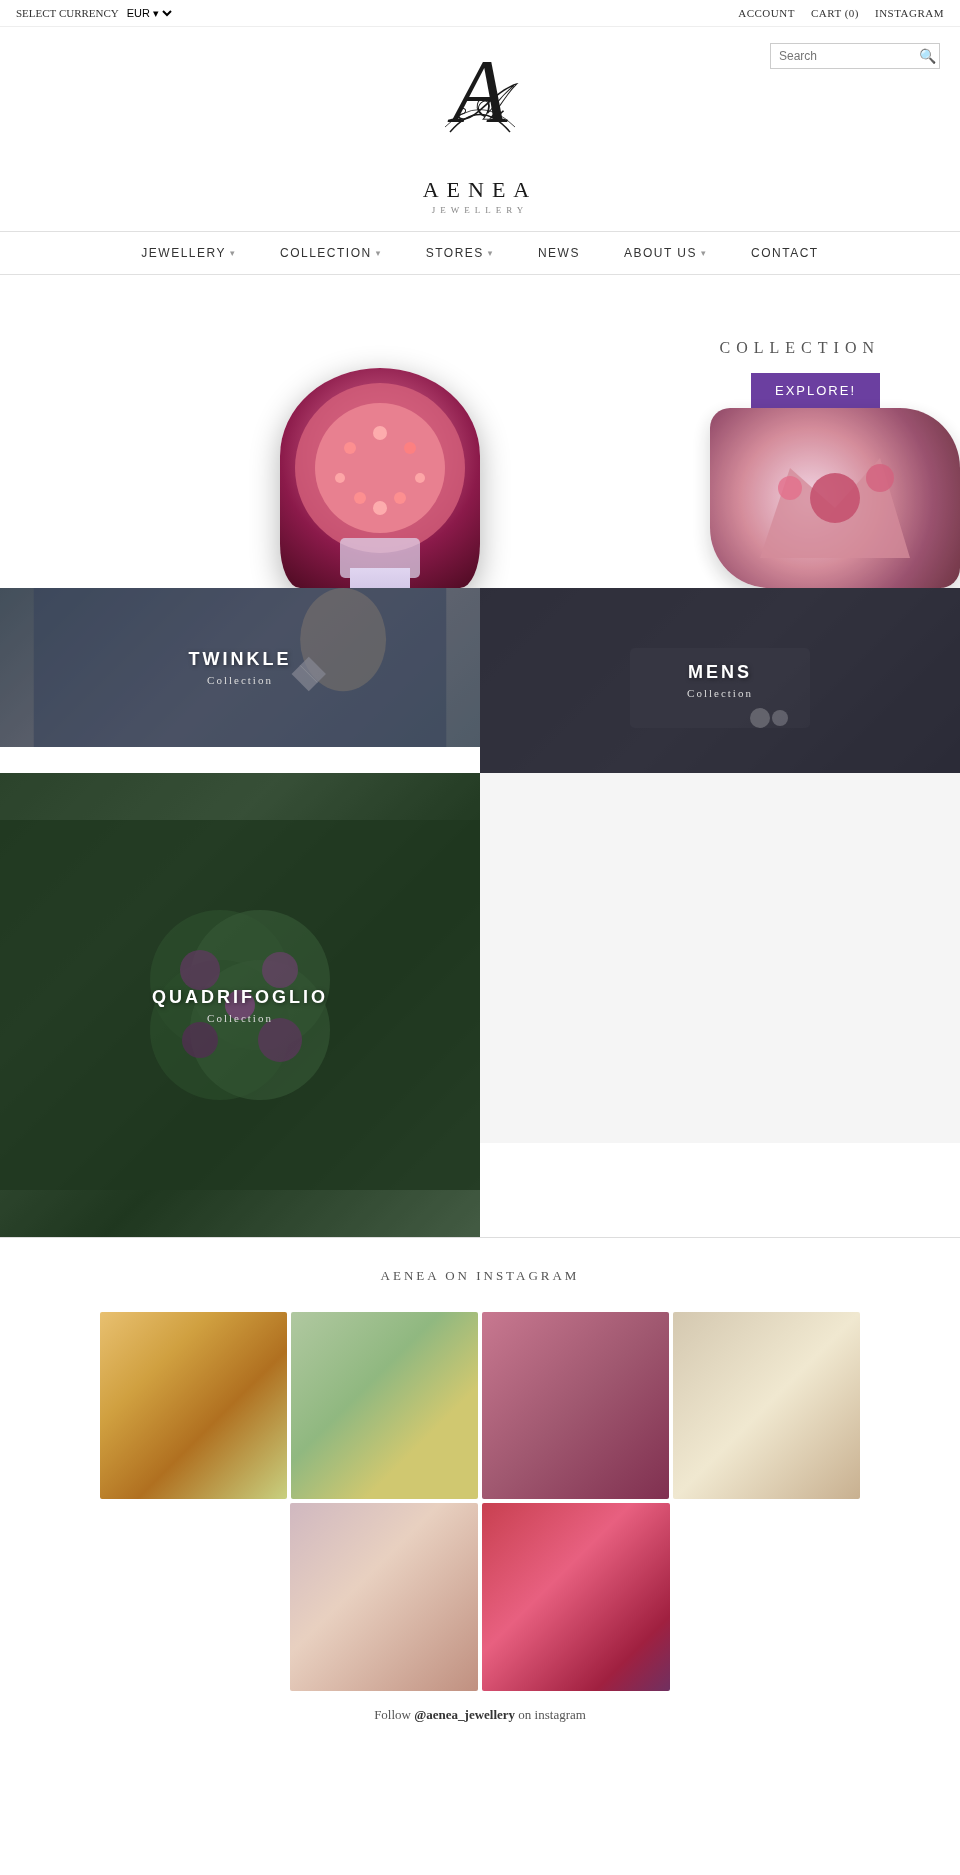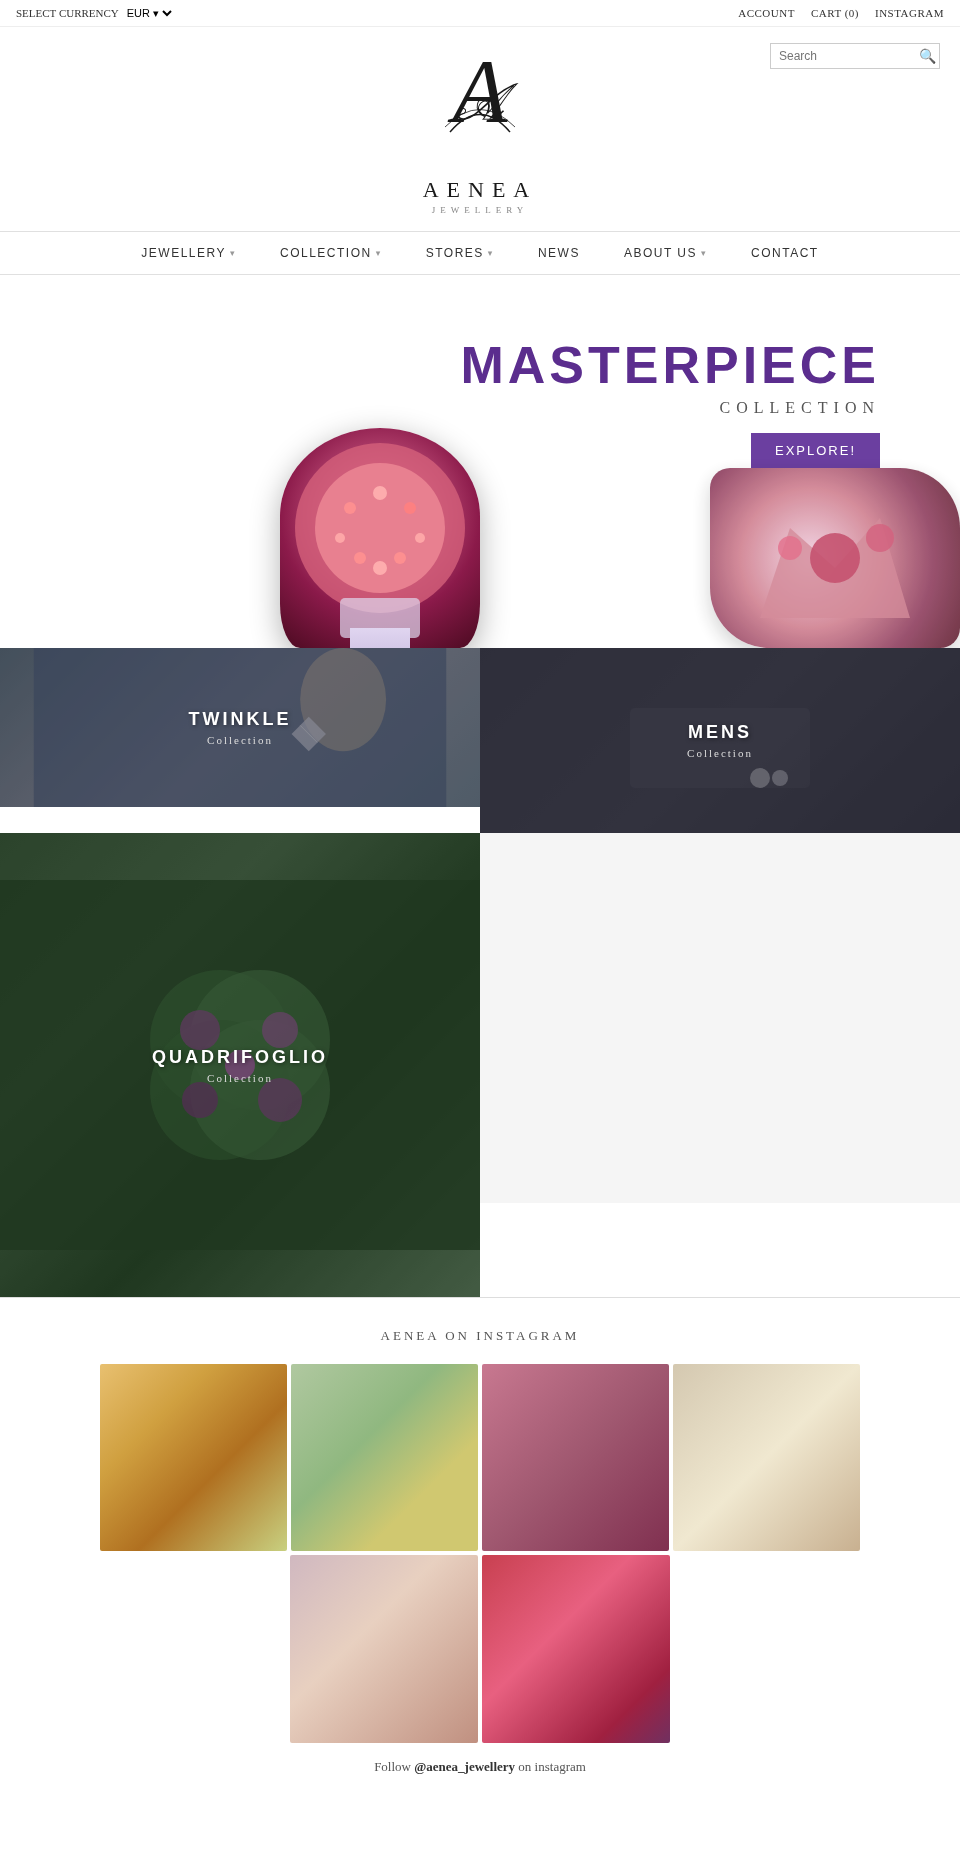--- a/index.html
+++ b/index.html
@@ -220,21 +220,21 @@
     
     .instagram-section {
       padding: 30px 20px;
       border-top: 1px solid #ddd;
     }
     .section-title {
       text-align: center;
       font-size: 13px;
       letter-spacing: 3px;
       color: #555;
-      margin-bottom: 20px;
+      margin-bottom: 28px;
       text-transform: uppercase;
     }
     .insta-img {
       width: 100%;
       aspect-ratio: 1;
       border-radius: 2px;
     }
     .insta-img-1 { background: linear-gradient(135deg, #e8c070 0%, #d0a040 30%, #b07020 60%, #c8d080 100%); }
     .insta-img-2 { background: linear-gradient(135deg, #b0c8a0 0%, #90b880 40%, #d0c870 70%); }
     .insta-img-3 { background: linear-gradient(135deg, #c87890 0%, #a05870 50%, #803050 100%); }
@@ -314,21 +314,20 @@
     <span>ABOUT US</span>
     <span class="nav-chevron">▾</span>
   </div>
   <div class="nav-item">
     <span>CONTACT</span>
   </div>
 </nav>
 
 <div class="hero-section">
   <div class="hero-text-block">
-    <div class="hero-title">MASTERPIECE</div>
     <div class="hero-subtitle">COLLECTION</div>
     <button class="hero-btn">EXPLORE!</button>
   </div>
   <div class="hero-images">
     <div class="hero-img-left">
 
       <svg viewBox="0 0 200 220" style="position:absolute;inset:0;width:100%;height:100%;">
         <ellipse cx="100" cy="100" rx="85" ry="85" fill="#d4607a" opacity="0.8"></ellipse>
         <ellipse cx="100" cy="100" rx="65" ry="65" fill="#e88090"></ellipse>
 

